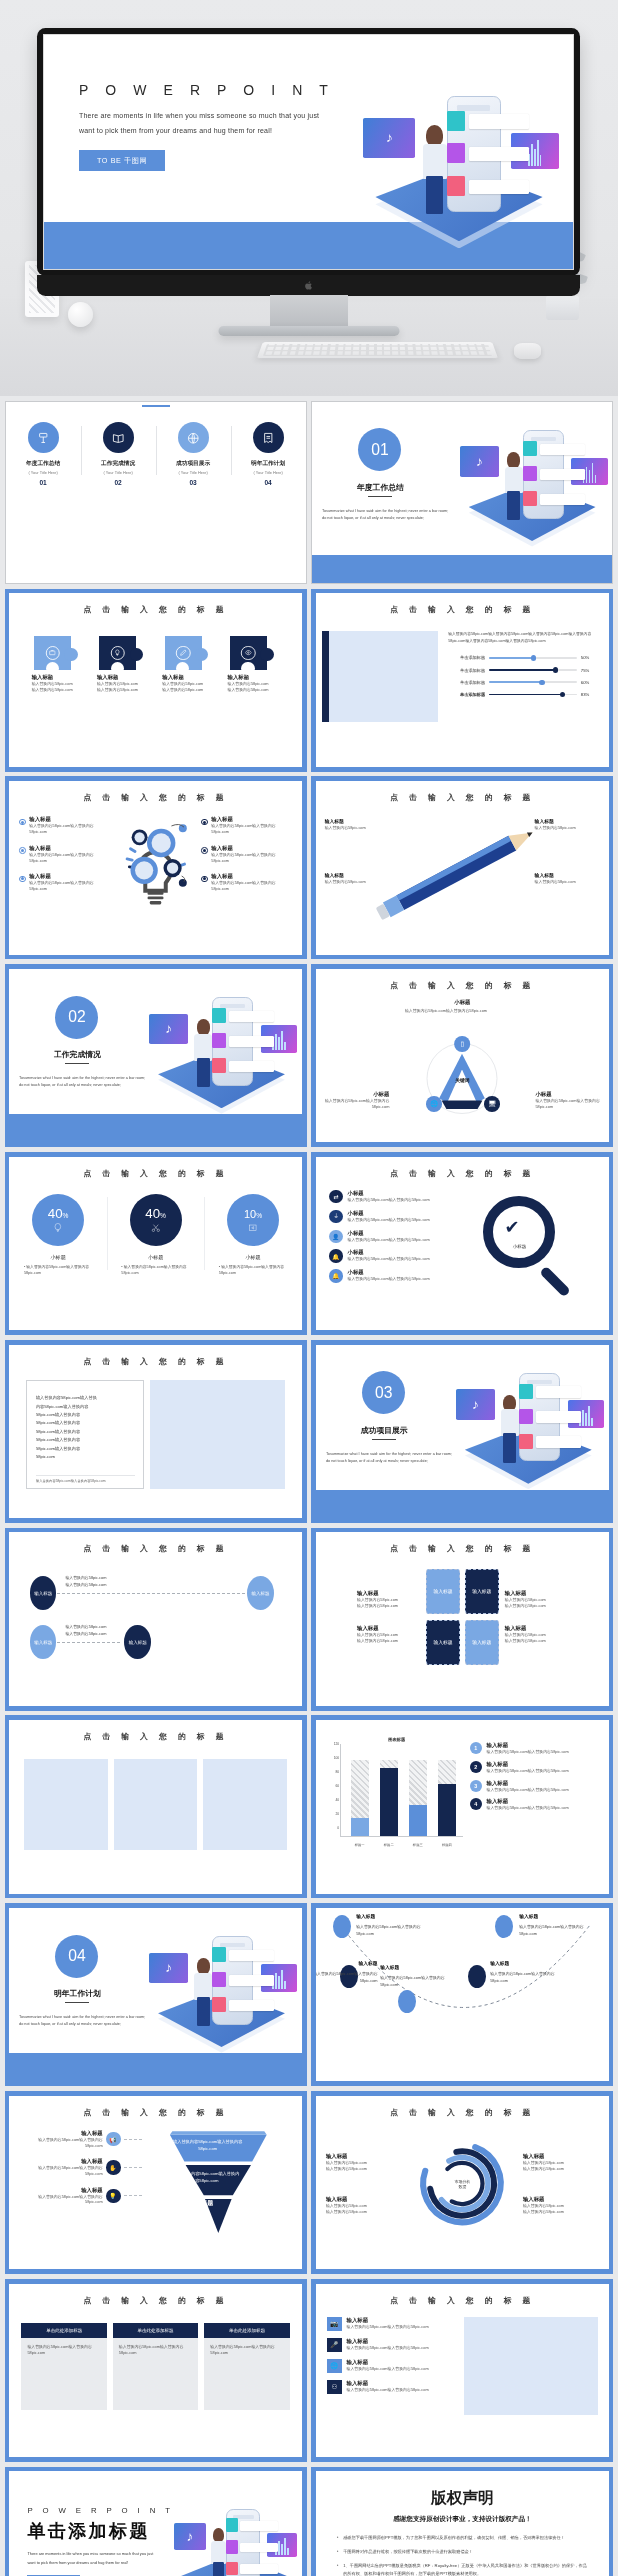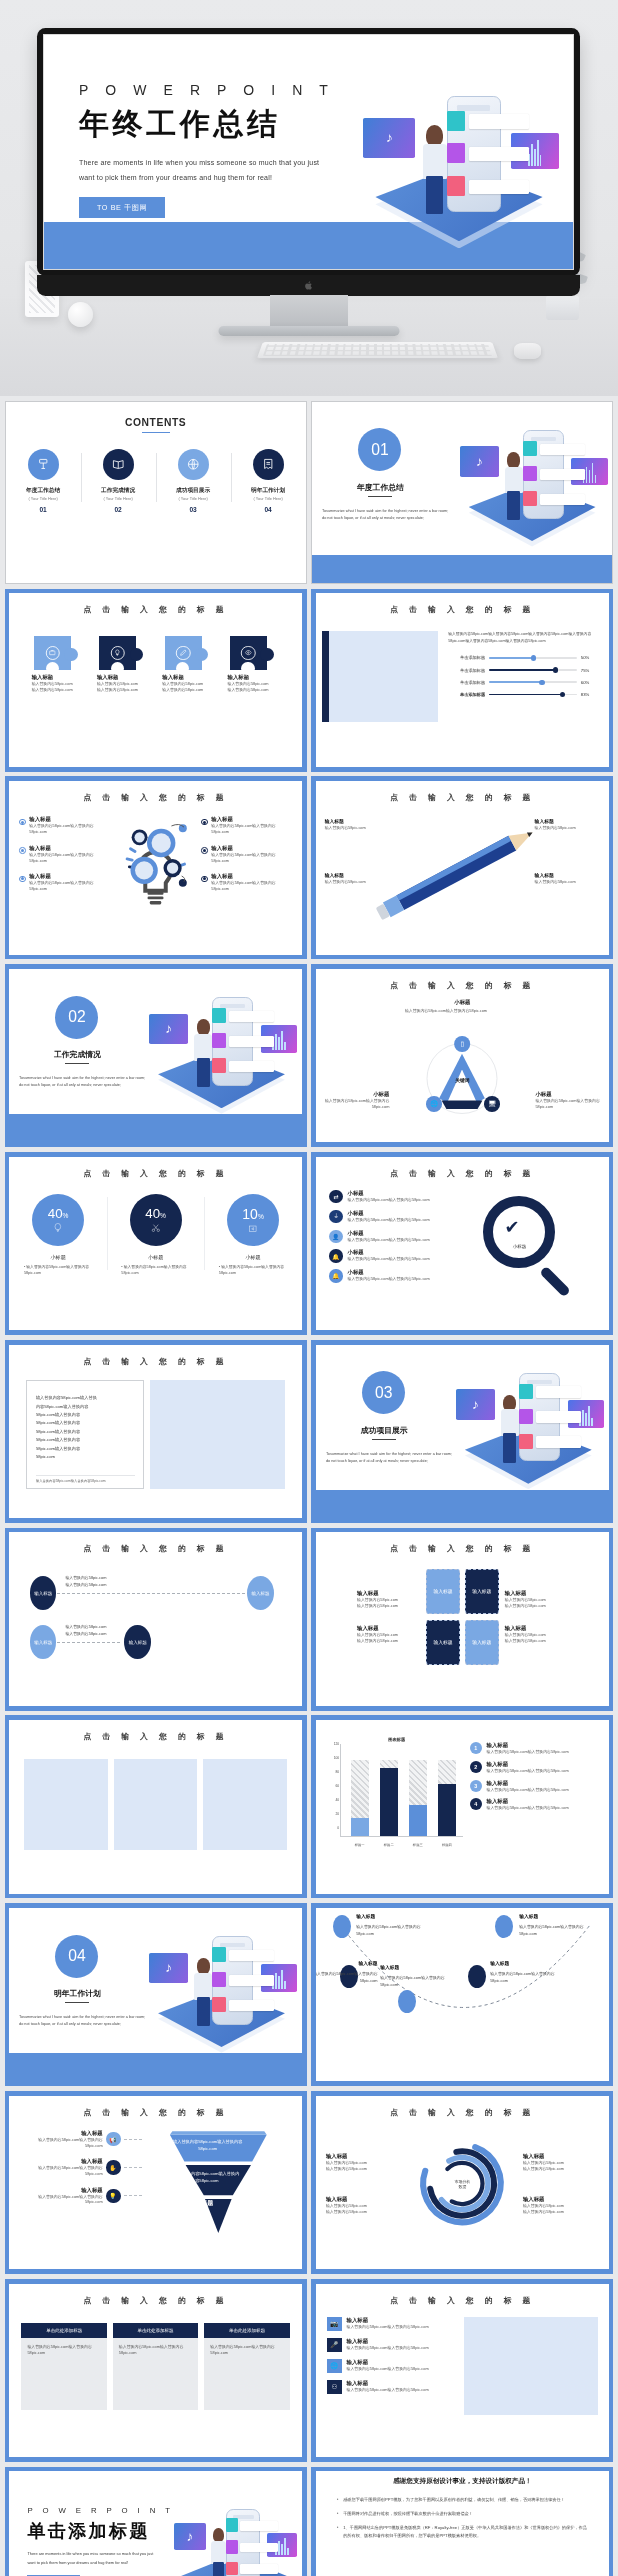--- a/index.html
+++ b/index.html
@@ -412,21 +412,20 @@
       <div class="leaf" style="left:31px;bottom:37px;transform:rotate(18deg)"></div>
       <div class="pot"></div>
     </div>
 
     <div class="monitor">
       <div class="monitor-screen">
         <div class="s1">
           <div class="s1-band"></div>
           <div class="s1-left">
             <div class="s1-kicker">P O W E R P O I N T</div>
-            <div class="s1-title">年终工作总结</div>
             <div class="s1-sub">
               <div>There are moments in life when you miss someone so much that you just</div>
               <div>want to pick them from your dreams and hug them for real!</div>
             </div>
             <div class="s1-btn">TO BE 千图网</div>
           </div>
           <div class="s1-art">
             <div class="iso">
               <div class="plate2"></div>
                 <div class="plate"></div>
@@ -465,21 +464,20 @@
     <div class="stand"></div>
     <div class="stand-base"></div>
     <div class="keyboard"></div>
     <div class="mouse"></div>
   </div>
 
   <div class="grid">
 
     <div class="thumb plain">
       <div class="inner">
-        <div class="contents-title">CONTENTS</div>
         <div class="contents-rule"></div>
         <div class="contents-row">
           <div class="contents-col">
             <div class="cc-circle" style="background:#5b8fd9">
               <svg width="14.5" height="14.5" viewBox="0 0 24 24" fill="none" stroke="#fff" stroke-width="1.4">
                   <rect x="6" y="4" width="12" height="6" rx="1"></rect>
                   <path d="M12 10v9M9 19h6"></path>
                 </svg>
             </div>
             <div class="cc-label">年度工作总结</div>
@@ -893,21 +891,21 @@
                     <circle cx="18" cy="18" r="3"></circle>
                     <path d="M8 16L18 4M16 16L6 4"></path>
                   </svg>
               </div>
             </div>
             <div class="pc-t">小标题</div>
             <div class="pc-d">• <span>输入替换内容58pic.com输入替换内容58pic.com</span></div>
           </div>
           <div class="pc-col">
             <div class="pc-circle" style="background:#5b8fd9">
-              <div class="pc-num"><span style="font-size:14px">10</span><span>%</span></div>
+              <div class="pc-num"><span style="font-size:11px">10</span><span>%</span></div>
               <div class="pc-ico">
                 <svg width="9.7" height="9.7" viewBox="0 0 24 24" fill="none" stroke="#fff" stroke-width="1.2">
                     <rect x="4" y="5" width="16" height="14"></rect>
                     <path d="M14 9l-5 3 5 3z"></path>
                   </svg>
               </div>
             </div>
             <div class="pc-t">小标题</div>
             <div class="pc-d">• <span>输入替换内容58pic.com输入替换内容58pic.com</span></div>
           </div>
@@ -1459,20 +1457,21 @@
                 <div class="body"></div>
                 <div class="legs"></div>
               </div>
           </div>
         </div>
       </div>
     </div>
 
     <div class="thumb">
       <div class="inner">
+        <div class="cp-title">版权声明</div>
         <div class="cp-sub">感谢您支持原创设计事业，支持设计版权产品！</div>
         <div class="cp-list">
           <div class="cp-li">
               <div class="cp-bullet">•</div>
               <div class="cp-tx">感谢您下载千图网原创PPT模版，为了您和千图网以及原创作者的利益，请勿复制、传播、销售，否则将承担法律责任！</div>
             </div>
           <div class="cp-li">
               <div class="cp-bullet">•</div>
               <div class="cp-tx">千图网将对作品进行维权，按照传播下载次数的十倍进行索取赔偿金！</div>
             </div>

